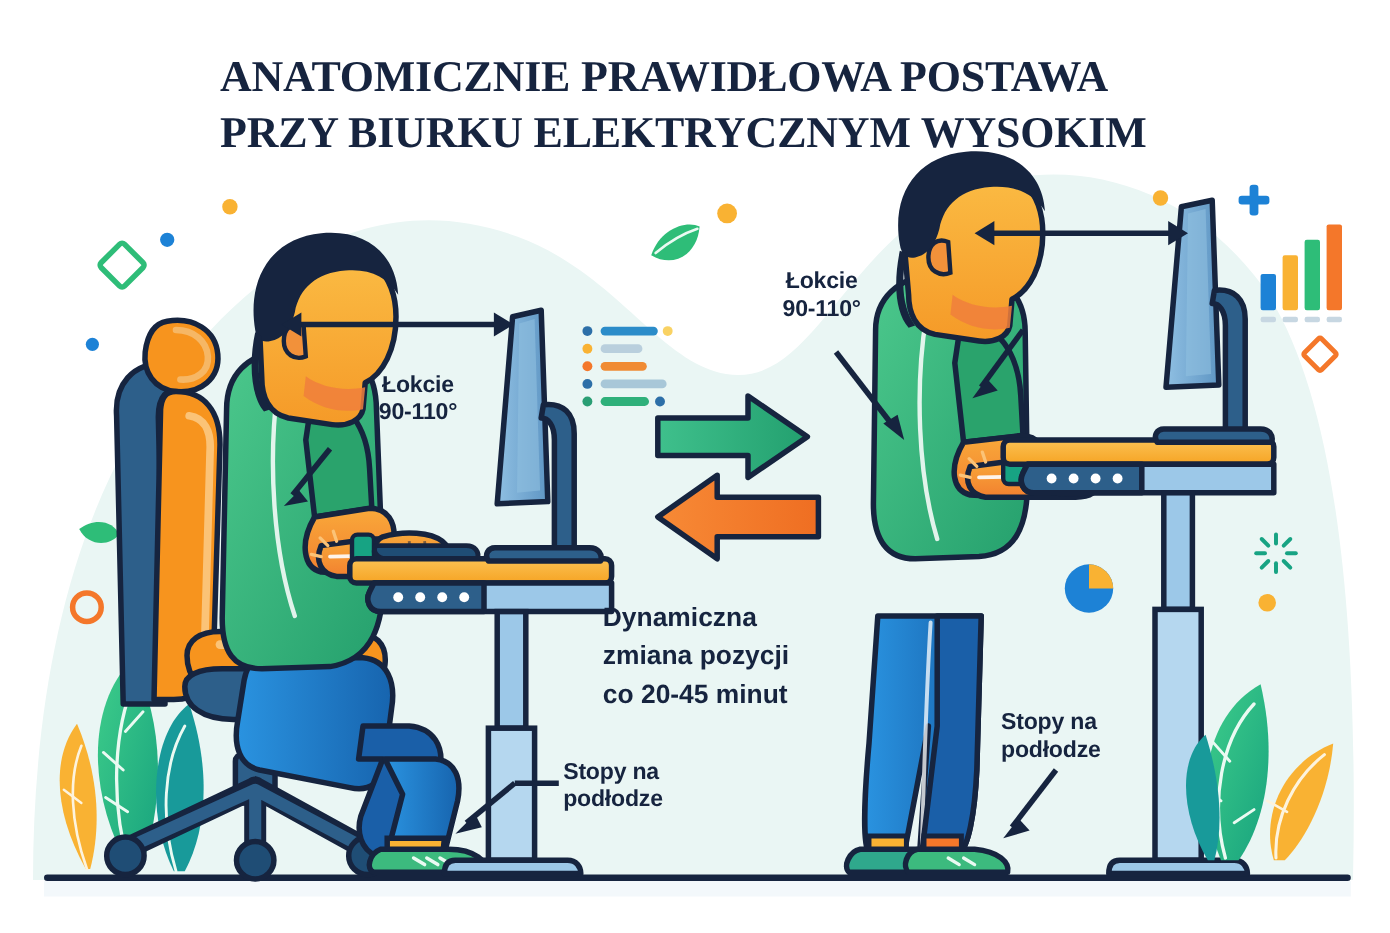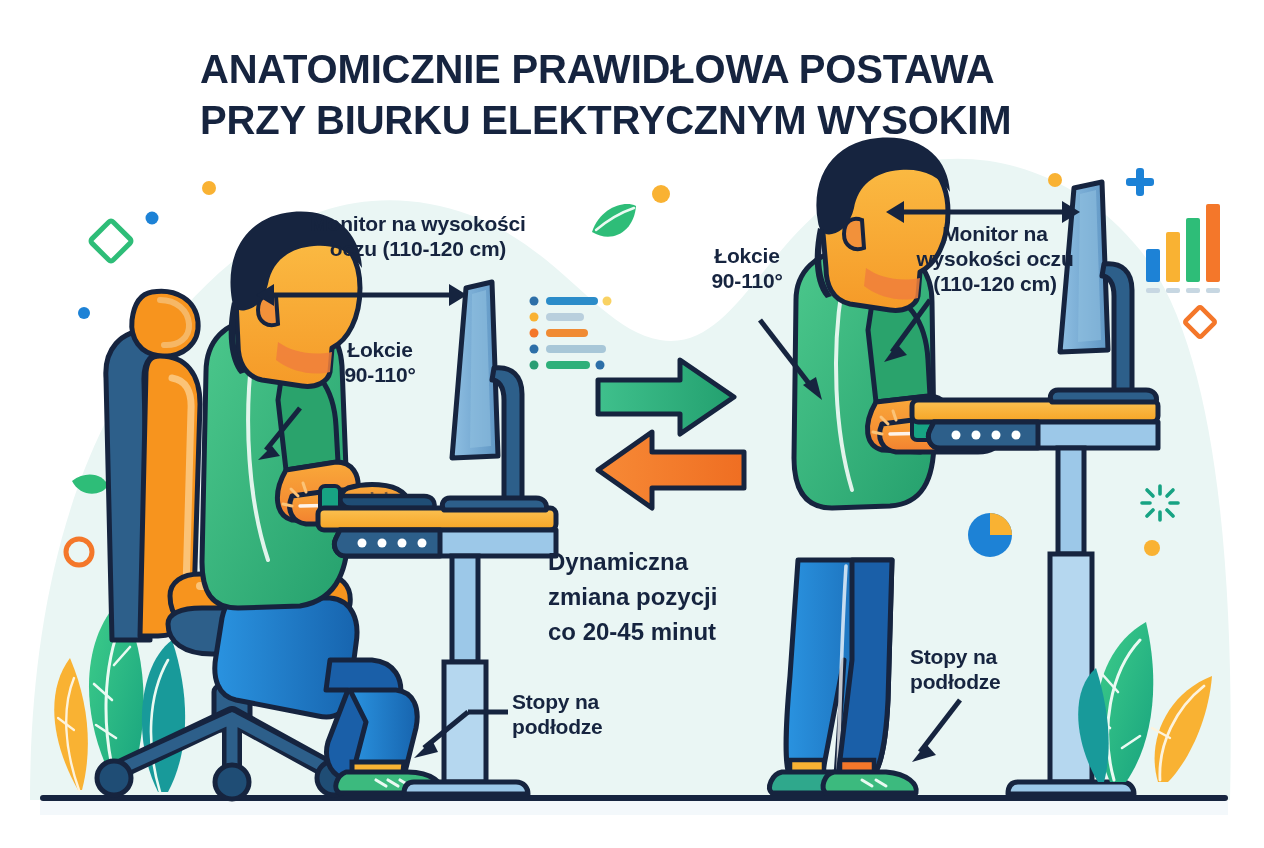--- a/index.html
+++ b/index.html
@@ -8,21 +8,21 @@
     background:#ffffff;
     font-family:"Liberation Sans","DejaVu Sans",sans-serif;
     overflow:hidden;
   }
   #stage{position:relative;width:1264px;height:848px;overflow:hidden;background:#fff;}
   #art{position:absolute;left:0;top:0;width:1264px;height:848px;}
   .txt{position:absolute;color:#16243f;font-weight:bold;line-height:1.18;white-space:pre-line;}
   #title{
     left:200px;top:44px;width:900px;
     font-size:40px;letter-spacing:-0.2px;line-height:1.28;
-    color:#16243f;font-weight:bold;
+    color:#16243f;font-weight:bold;font-family:Liberation Serif, serif;
   }
   .lbl{font-size:21px;letter-spacing:-0.2px;}
   #lbl-monitor-left{left:268px;top:212px;width:300px;text-align:center;}
   #lbl-elbow-left{left:300px;top:338px;width:160px;text-align:center;}
   #lbl-elbow-right{left:672px;top:244px;width:150px;text-align:center;}
   #lbl-monitor-right{left:905px;top:222px;width:180px;text-align:center;}
   #lbl-feet-left{left:512px;top:690px;width:160px;text-align:left;}
   #lbl-feet-right{left:910px;top:645px;width:160px;text-align:left;}
   #lbl-center{left:548px;top:545px;width:230px;text-align:left;font-size:24px;line-height:1.45;}
 </style>
@@ -367,35 +367,30 @@
       <path d="M1098,782 C1074,742 1070,690 1096,668 C1110,712 1112,752 1104,782 Z" fill="#189a9a"></path>
       <path d="M1158,782 C1146,742 1166,694 1212,676 C1208,724 1186,764 1168,782 Z" fill="#f9b233"></path>
       <path d="M1160,780 C1158,744 1176,708 1204,686" stroke="#fdf3dd" stroke-width="2.8" fill="none" stroke-linecap="round"></path>
       <path d="M1170,738 l-18,-10" stroke="#fdf3dd" stroke-width="2.4" fill="none" stroke-linecap="round"></path>
     </g>
   </svg>
 
   <div id="title" class="txt">ANATOMICZNIE PRAWIDŁOWA POSTAWA
 PRZY BIURKU ELEKTRYCZNYM WYSOKIM</div>
 
-  <div id="lbl-monitor-left" class="txt lbl">Monitor na wysokości
-oczu (110-120 cm)</div>
 
   <div id="lbl-elbow-left" class="txt lbl">Łokcie
 90-110°</div>
 
   <div id="lbl-feet-left" class="txt lbl">Stopy na
 podłodze</div>
 
   <div id="lbl-elbow-right" class="txt lbl">Łokcie
 90-110°</div>
 
-  <div id="lbl-monitor-right" class="txt lbl">Monitor na
-wysokości oczu
-(110-120 cm)</div>
 
   <div id="lbl-feet-right" class="txt lbl">Stopy na
 podłodze</div>
 
   <div id="lbl-center" class="txt">Dynamiczna
 zmiana pozycji
 co 20-45 minut</div>
 
 </div>
 

